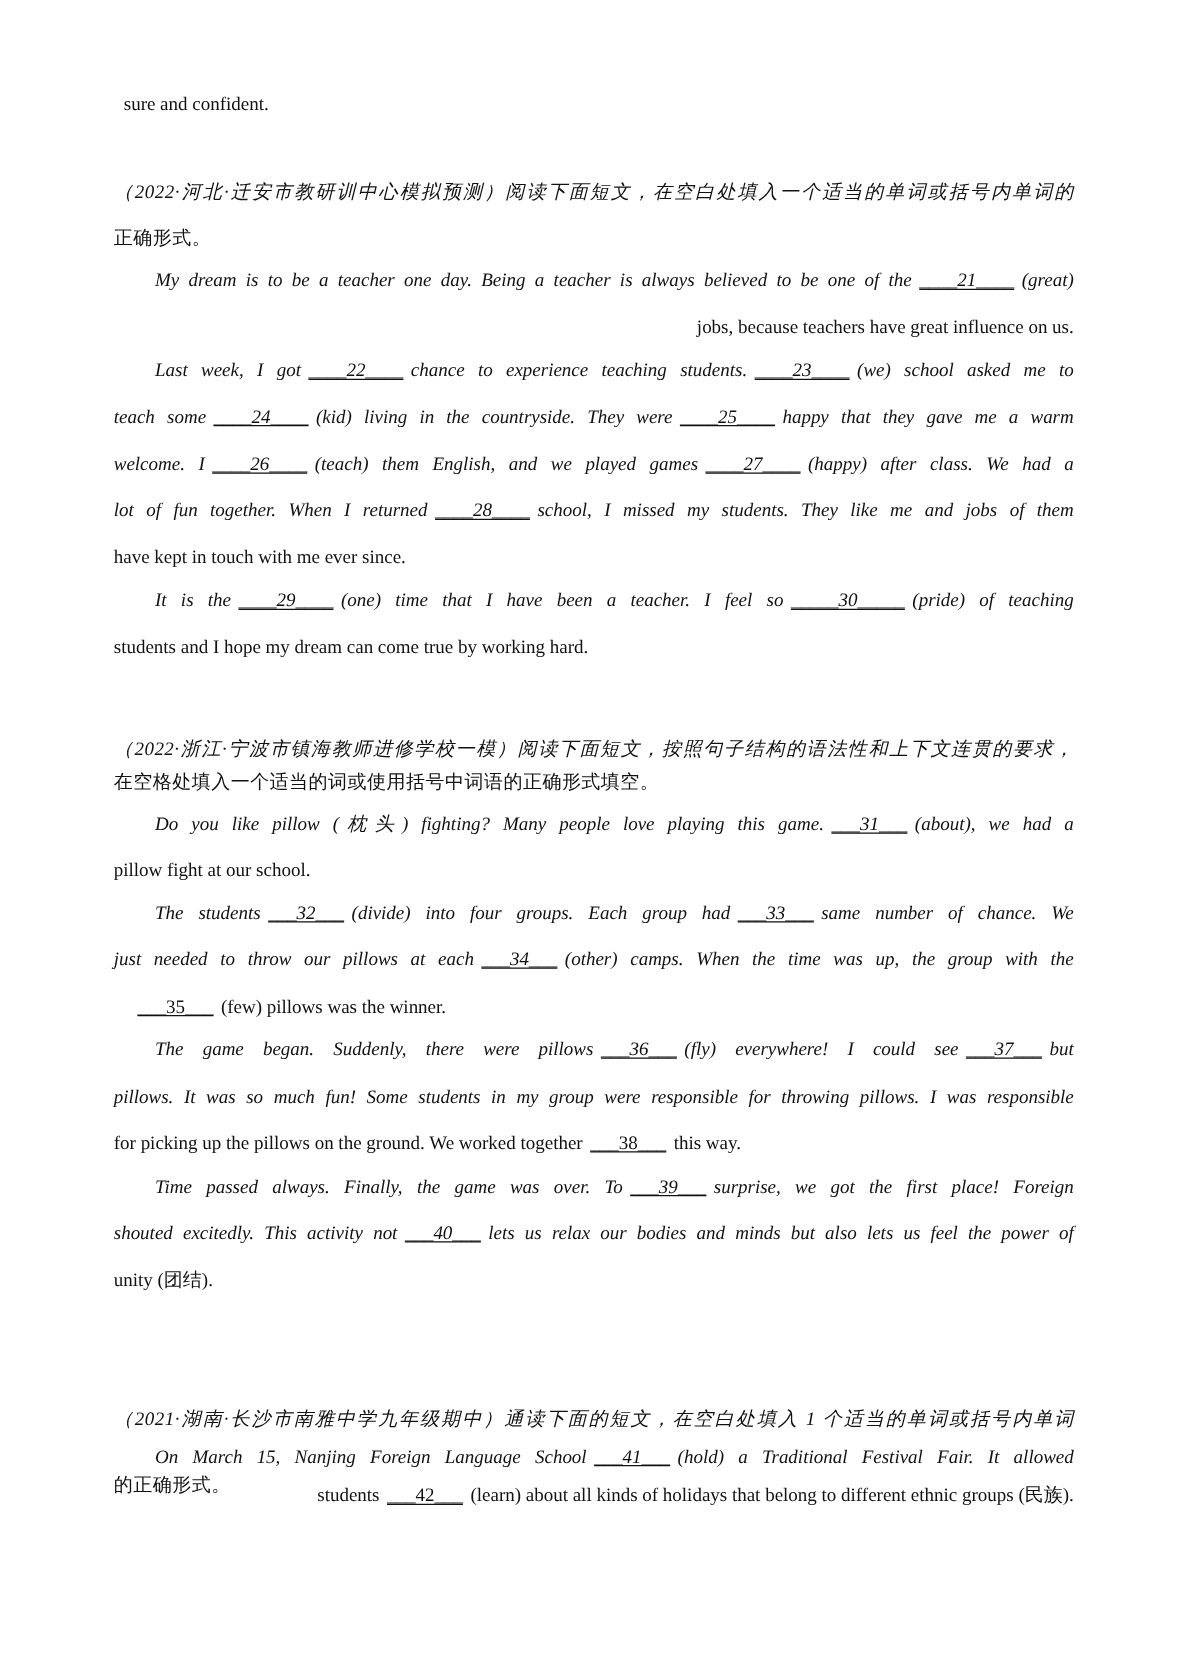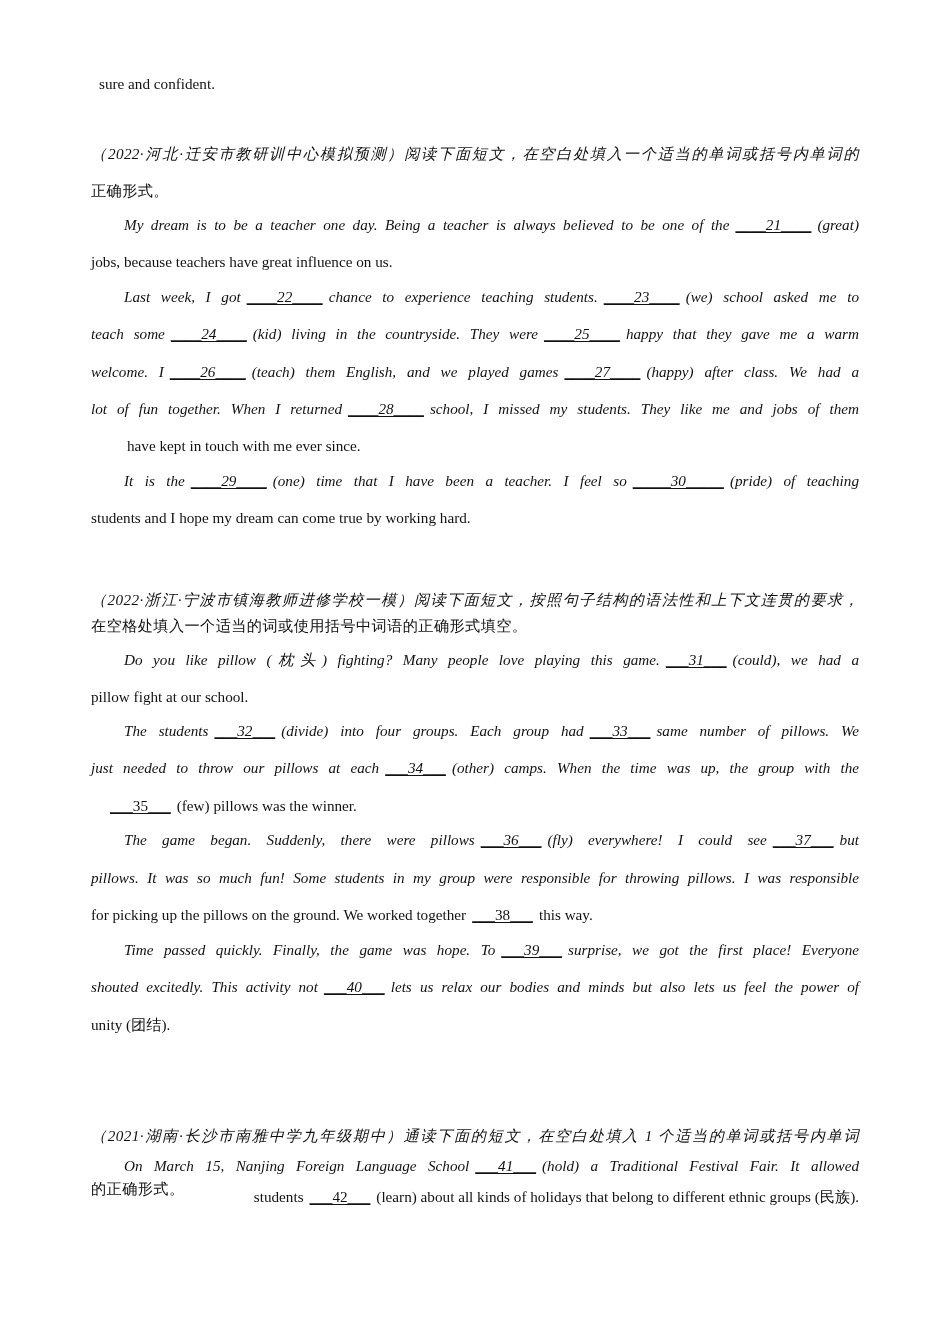--- a/index.html
+++ b/index.html
@@ -25,69 +25,69 @@
 <div class="page">
 
   <div class="line" style="top:74px;left:8px;">sure and confident.</div>
 
   <div class="line cn just" style="top:144px;">（2022·河北·迁安市教研训中心模拟预测）阅读下面短文，在空白处填入一个适当的单词或括号内单词的</div>
   <div class="line cn" style="top:181px;">正确形式。</div>
 
   <div class="line just indent" style="top:215px;">
     <span>My dream is to be a teacher one day. Being a teacher is always believed to be one of the</span><span class="blank">____21____</span><span>(great)</span>
   </div>
-  <div class="line" style="top:252px;">jobs, because teachers have great influence on us.</div>
+  <div class="line" style="top:252px;text-align:right;">jobs, because teachers have great influence on us.</div>
 
   <div class="line just indent" style="top:287px;">
     <span>Last week, I got</span><span class="blank">____22____</span><span>chance to experience teaching students.</span><span class="blank">____23____</span><span>(we) school asked me to</span>
   </div>
   <div class="line just" style="top:324px;">
     <span>teach some</span><span class="blank">____24____</span><span>(kid) living in the countryside. They were</span><span class="blank">____25____</span><span>happy that they gave me a warm</span>
   </div>
   <div class="line just" style="top:362px;">
     <span>welcome. I</span><span class="blank">____26____</span><span>(teach) them English, and we played games</span><span class="blank">____27____</span><span>(happy) after class. We had a</span>
   </div>
   <div class="line just" style="top:399px;">
     <span>lot of fun together. When I returned</span><span class="blank">____28____</span><span>school, I missed my students. They like me and jobs of them</span>
   </div>
-  <div class="line" style="top:436px;margin-left:36px;">have kept in touch with me ever since.</div>
+  <div class="line" style="top:436px;">have kept in touch with me ever since.</div>
 
   <div class="line just indent" style="top:471px;">
     <span>It is the</span><span class="blank">____29____</span><span>(one) time that I have been a teacher. I feel so</span><span class="blank">_____30_____</span><span>(pride) of teaching</span>
   </div>
   <div class="line" style="top:508px;">students and I hope my dream can come true by working hard.</div>
 
   <div class="line cn just" style="top:590px;">（2022·浙江·宁波市镇海教师进修学校一模）阅读下面短文，按照句子结构的语法性和上下文连贯的要求，</div>
   <div class="line cn" style="top:616px;">在空格处填入一个适当的词或使用括号中词语的正确形式填空。</div>
 
   <div class="line just indent" style="top:650px;">
-    <span>Do you like pillow (枕头) fighting? Many people love playing this game.</span><span class="blank">___31___</span><span>(could), we had a</span>
+    <span>Do you like pillow (枕头) fighting? Many people love playing this game.</span><span class="blank">___31___</span><span>(about), we had a</span>
   </div>
   <div class="line" style="top:687px;">pillow fight at our school.</div>
 
   <div class="line just indent" style="top:721px;">
-    <span>The students</span><span class="blank">___32___</span><span>(divide) into four groups. Each group had</span><span class="blank">___33___</span><span>same number of pillows. We</span>
+    <span>The students</span><span class="blank">___32___</span><span>(divide) into four groups. Each group had</span><span class="blank">___33___</span><span>same number of chance. We</span>
   </div>
   <div class="line just" style="top:758px;">
     <span>just needed to throw our pillows at each</span><span class="blank">___34___</span><span>(other) camps. When the time was up, the group with the</span>
   </div>
   <div class="line" style="top:796px;margin-left:19px;">
     <span class="blank" style="margin-left:0;">___35___</span><span>(few) pillows was the winner.</span>
   </div>
 
   <div class="line just indent" style="top:830px;">
     <span>The game began. Suddenly, there were pillows</span><span class="blank">___36___</span><span>(fly) everywhere! I could see</span><span class="blank">___37___</span><span>but</span>
   </div>
   <div class="line just" style="top:868px;">pillows. It was so much fun! Some students in my group were responsible for throwing pillows. I was responsible</div>
   <div class="line" style="top:905px;font-family:Liberation Serif, serif;">
     <span>for picking up the pillows on the ground. We worked together</span><span class="blank">___38___</span><span>this way.</span>
   </div>
 
   <div class="line just indent" style="top:940px;">
-    <span>Time passed quickly. Finally, the game was hope. To</span><span class="blank">___39___</span><span>surprise, we got the first place! Everyone</span>
+    <span>Time passed always. Finally, the game was over. To</span><span class="blank">___39___</span><span>surprise, we got the first place! Foreign</span>
   </div>
   <div class="line just" style="top:977px;">
     <span>shouted excitedly. This activity not</span><span class="blank">___40___</span><span>lets us relax our bodies and minds but also lets us feel the power of</span>
   </div>
   <div class="line" style="top:1015px;">unity (团结).</div>
 
   <div class="line cn just" style="top:1126px;">（2021·湖南·长沙市南雅中学九年级期中）通读下面的短文，在空白处填入 1 个适当的单词或括号内单词</div>
   <div class="line cn" style="top:1179px;">的正确形式。</div>
 
   <div class="line just indent" style="top:1156px;">

